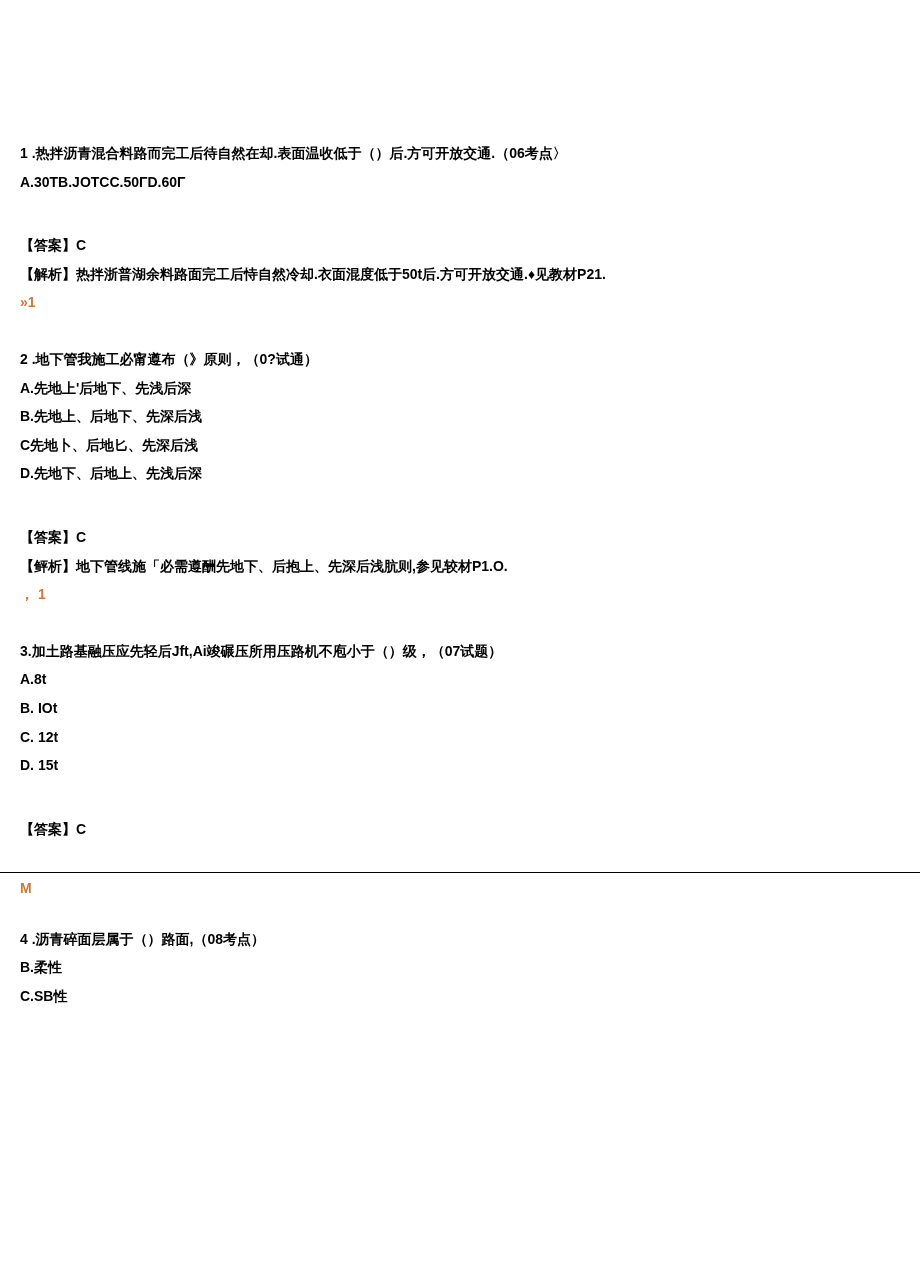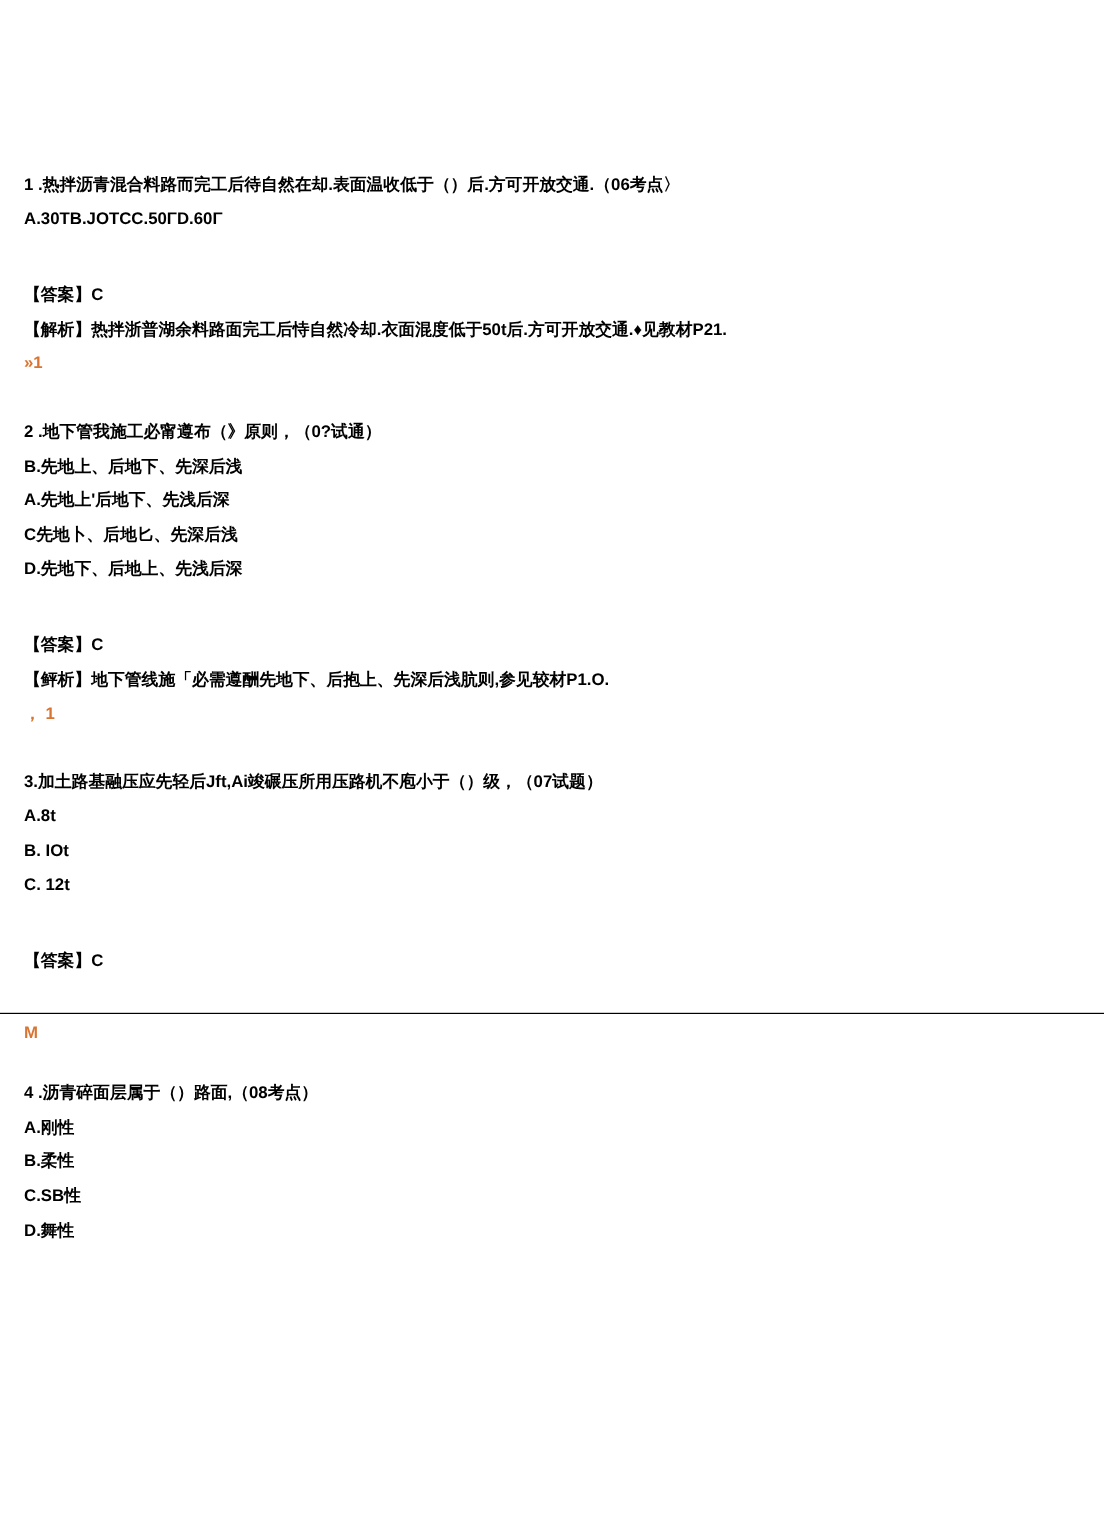--- a/index.html
+++ b/index.html
@@ -61,40 +61,39 @@
 <div class="question-block">
   <div class="question-text bold">1 .热拌沥青混合料路而完工后待自然在却.表面温收低于（）后.方可开放交通.（06考点〉</div>
   <div class="options-line bold">A.30TB.JOTCC.50ΓD.60Γ</div>
   <div class="answer-section bold">【答案】C</div>
   <div class="analysis-section bold">【解析】热拌浙普湖余料路面完工后恃自然冷却.衣面混度低于50t后.方可开放交通.♦见教材P21.</div>
   <div class="marker">»1</div>
 </div>
 
 <div class="question-block">
   <div class="question-text bold">2 .地下管我施工必甯遵布（》原则，（0?试通）</div>
+  <div class="option-item bold">A.先地上'后地下、先浅后深</div>
   <div class="option-item bold">B.先地上、后地下、先深后浅</div>
-  <div class="option-item bold">A.先地上'后地下、先浅后深</div>
   <div class="option-item bold">C先地卜、后地匕、先深后浅</div>
   <div class="option-item bold">D.先地下、后地上、先浅后深</div>
   <div class="answer-section bold">【答案】C</div>
   <div class="analysis-section bold">【鲆析】地下管线施「必需遵酬先地下、后抱上、先深后浅肮则,参见较材P1.O.</div>
   <div class="marker">， 1</div>
 </div>
 
 <div class="question-block">
   <div class="question-text bold">3.加土路基融压应先轻后Jft,Ai竣碾压所用压路机不庖小于（）级，（07试题）</div>
   <div class="option-item bold">A.8t</div>
   <div class="option-item bold">B.   IOt</div>
   <div class="option-item bold">C.   12t</div>
+  <div class="option-item bold">D.   15t</div>
   <div class="answer-section bold">【答案】C</div>
 </div>
 <div class="wide-hr-container">
   <hr class="divider">
 </div>
 <div class="marker" style="margin-top:0;">M</div>
 
 <div class="question-block">
   <div class="question-text bold">4 .沥青碎面层属于（）路面,（08考点）</div>
-  <div class="option-item bold">A.刚性</div>
   <div class="option-item bold">B.柔性</div>
   <div class="option-item bold">C.SB性</div>
-  <div class="option-item bold">D.舞性</div>
 </div>
 
 </body></html>

